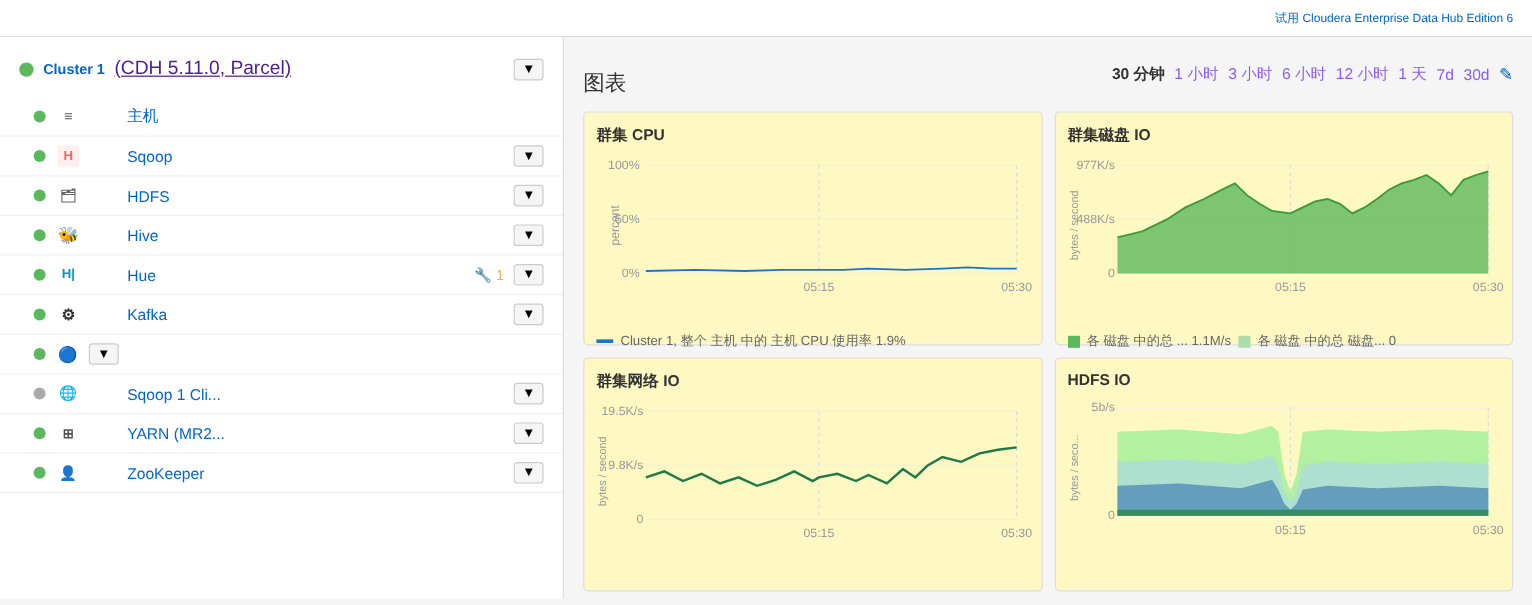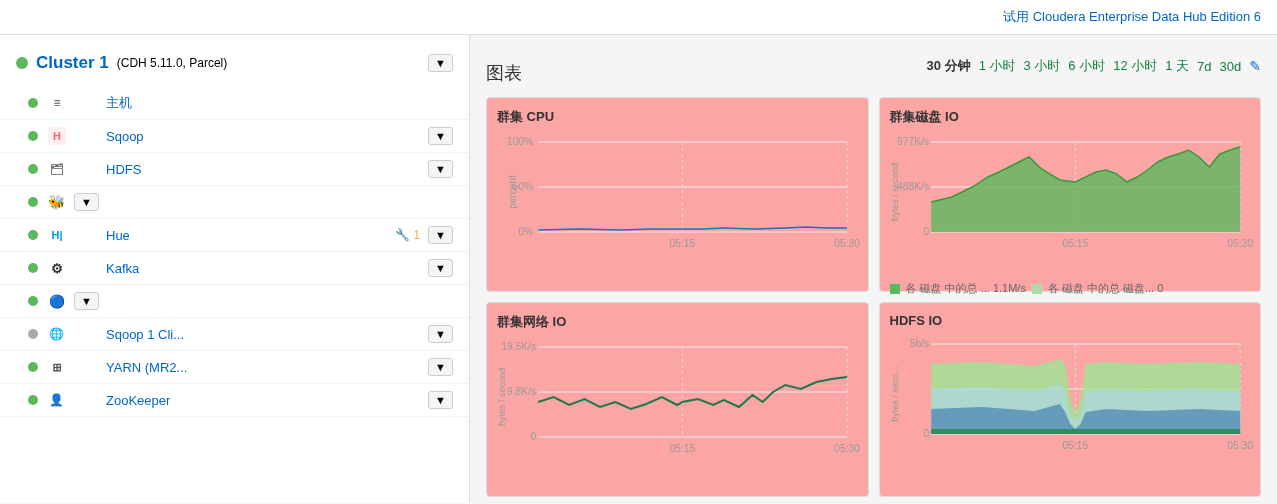--- a/index.html
+++ b/index.html
@@ -4,21 +4,21 @@
   <style>
     * { box-sizing: border-box; margin: 0; padding: 0; }
     body { font-family: "Microsoft YaHei", Arial, sans-serif; font-size: 13px; background: #f5f5f5; color: #333; }
 
     .top-bar {
       background: #fff;
       border-bottom: 1px solid #ddd;
       padding: 8px 16px;
       text-align: right;
       color: #0066cc;
-      font-size: 13px;
+      font-size: 10px;
     }
 
     .main-layout {
       display: flex;
       height: calc(504px - 36px);
     }
 
     
     .sidebar {
       width: 470px;
@@ -39,28 +39,29 @@
     .cluster-dot {
       width: 12px; height: 12px;
       border-radius: 50%;
       background: #5cb85c;
       margin-right: 8px;
       flex-shrink: 0;
     }
 
     .cluster-name {
       color: #0066cc;
-      font-size: 17px;
+      font-size: 12px;
       font-weight: bold;
       margin-right: 8px;
     }
 
     .cluster-version {
-      color: #000000;
-      font-size: 12px;
+      color: #4c1d95;
+      font-size: 16px;
+      text-decoration: underline;
     }
 
     .cluster-dropdown {
       margin-left: auto;
       background: #f5f5f5;
       border: 1px solid #ccc;
       border-radius: 3px;
       padding: 2px 6px;
       cursor: pointer;
       font-size: 11px;
@@ -147,21 +148,21 @@
 
     .time-controls {
       display: flex;
       align-items: center;
       gap: 8px;
       font-size: 13px;
       text-align: center;
     }
 
     .time-option {
-      color: #15803d;
+      color: #8b5cf6;
       cursor: pointer;
     }
 
     .time-option.active {
       color: #333;
       font-weight: bold;
     }
 
     .edit-icon {
       color: #0066cc;
@@ -169,21 +170,21 @@
       font-size: 14px;
     }
 
     .charts-grid {
       display: grid;
       grid-template-columns: 1fr 1fr;
       gap: 10px;
     }
 
     .chart-card {
-      background: #fca5a5;
+      background: #fef9c3;
       border: 1px solid #ddd;
       border-radius: 4px;
       padding: 10px;
       height: 195px;
     }
 
     .chart-title {
       font-size: 13px;
       font-weight: bold;
       margin-bottom: 6px;
@@ -252,20 +253,21 @@
     <div class="service-item">
       <div class="service-dot dot-green"></div>
       <div class="service-icon" style="color:#666;font-size:11px;">🗂</div>
       <span class="service-name">HDFS</span>
       <button class="service-dropdown">▼</button>
     </div>
 
     <div class="service-item">
       <div class="service-dot dot-green"></div>
       <div class="service-icon" style="font-size:14px;">🐝</div>
+      <span class="service-name">Hive</span>
       <button class="service-dropdown">▼</button>
     </div>
 
     <div class="service-item">
       <div class="service-dot dot-green"></div>
       <div class="service-icon" style="color:#0099cc;font-size:11px;font-weight:bold;">H|</div>
       <span class="service-name">Hue</span>
       <span class="service-warning">🔧 1</span>
       <button class="service-dropdown">▼</button>
     </div>
@@ -341,20 +343,24 @@
             <text x="35" y="58" text-anchor="end" class="y-label">50%</text>
             <text x="35" y="103" text-anchor="end" class="y-label">0%</text>
 
             <text x="8" y="70" text-anchor="middle" class="y-label" transform="rotate(-90,8,60)">percent</text>
 
             <text x="180" y="115" text-anchor="middle" class="x-label">05:15</text>
             <text x="340" y="115" text-anchor="middle" class="x-label">05:30</text>
 
             <polyline points="40,98 80,97 120,98 150,97 180,97 200,97 220,96 250,97 280,96 300,95 320,96 340,96" fill="none" stroke="#1a73c7" stroke-width="1.5"></polyline>
           </svg>
+        </div>
+        <div class="chart-legend">
+          <span style="display:inline-block;width:14px;height:3px;background:#1a73c7;"></span>
+          <span>Cluster 1, 整个 主机 中的 主机 CPU 使用率  1.9%</span>
         </div>
       </div>
 
       <div class="chart-card">
         <div class="chart-title">群集磁盘 IO</div>
         <div class="chart-area">
           <svg width="100%" height="130" viewBox="0 0 350 130" preserveAspectRatio="none">
             <line x1="40" y1="10" x2="340" y2="10" stroke="#eee" stroke-width="1"></line>
             <line x1="40" y1="55" x2="340" y2="55" stroke="#eee" stroke-width="1"></line>
             <line x1="40" y1="100" x2="340" y2="100" stroke="#eee" stroke-width="1"></line>

